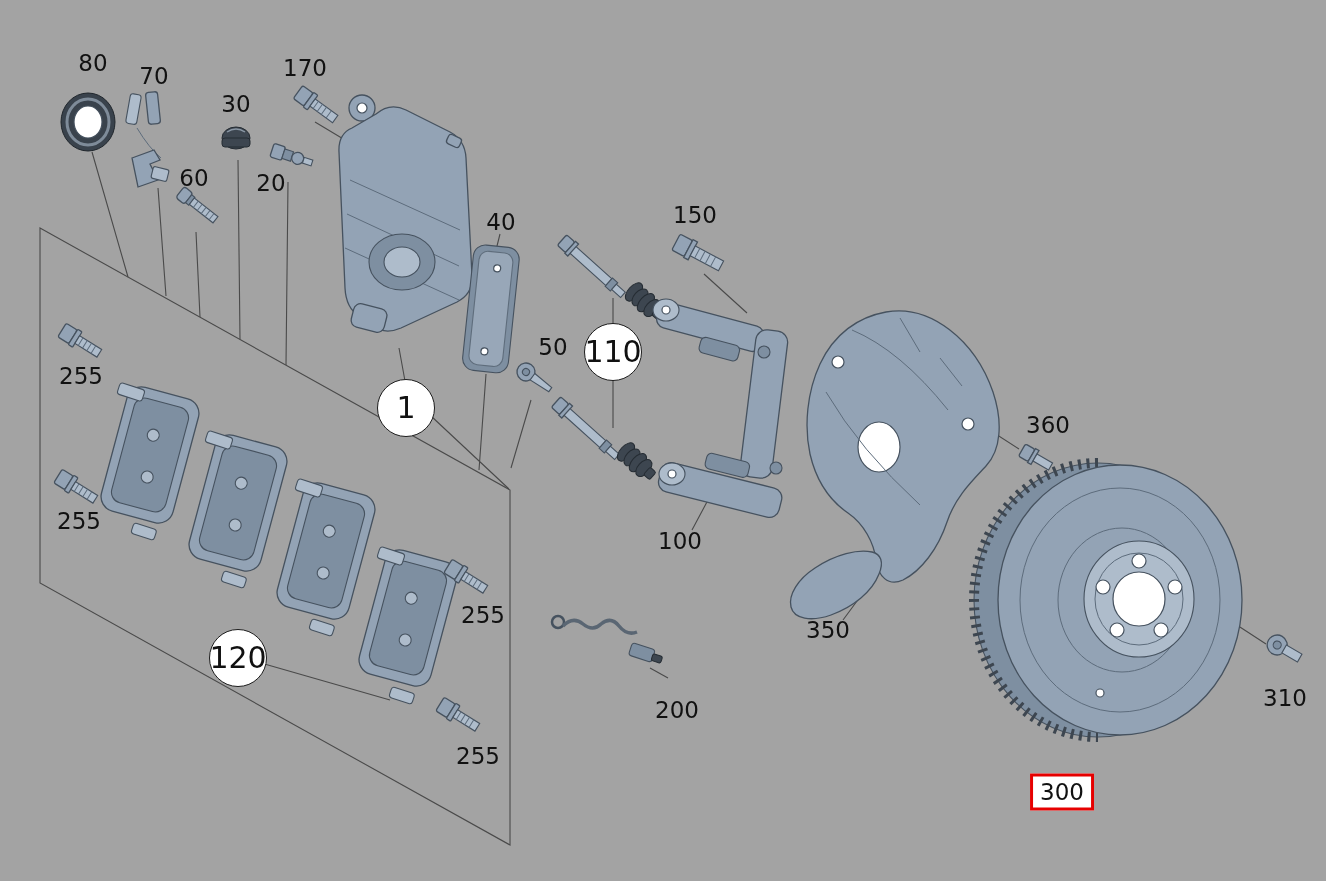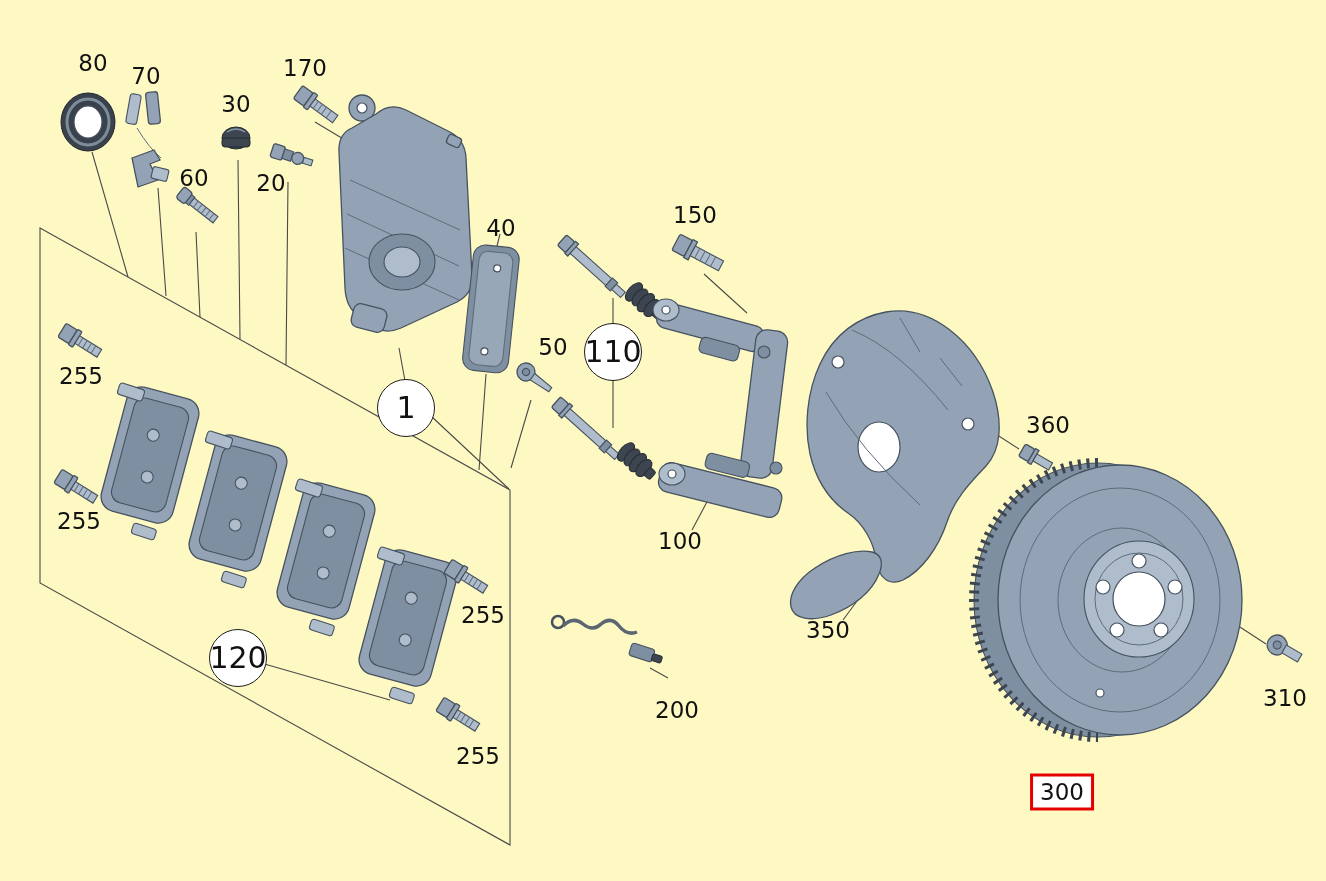--- a/index.html
+++ b/index.html
@@ -1,16 +1,16 @@
 <!DOCTYPE html>
 <html><head>
 <meta charset="utf-8">
 <style>
   html,body{margin:0;padding:0;background:#fff;}
-  .stage{position:relative;width:1326px;height:881px;background:#fef9c3;overflow:hidden;
+  .stage{position:relative;width:1326px;height:881px;background:#a3a3a3;overflow:hidden;
          font-family:"DejaVu Sans","Liberation Sans",sans-serif;}
   .stage svg{position:absolute;left:0;top:0;}
   .label{position:absolute;transform:translate(-50%,-50%);font-size:23px;color:#111;
          white-space:nowrap;line-height:1;z-index:5;}
   .label.circled{width:56px;height:56px;border:1.5px solid #1d1d1d;border-radius:50%;
          display:flex;align-items:center;justify-content:center;background:#fff;font-size:30px;}
   .label.boxed{border:3px solid #e60000;background:#fff;padding:4px 7px;}
   
   .pf{fill:#93a3b5;stroke:#46525f;stroke-width:1.3;}
   .pl{fill:#aebccb;stroke:#46525f;stroke-width:1.1;}
@@ -270,26 +270,26 @@
 
     <g transform="translate(1272,642) rotate(30)">
       <circle cx="6" cy="0" r="10" class="pf"></circle>
       <circle cx="6" cy="0" r="4" class="pm"></circle>
       <rect x="14" y="-4.5" width="18" height="9" class="pl"></rect>
     </g>
 
   </svg>
 
   <div class="label" style="left:93px;top:63px;">80</div>
-  <div class="label" style="left:146px;top:76px;">70</div>
+  <div class="label" style="left:154px;top:76px;">70</div>
   <div class="label" style="left:305px;top:68px;">170</div>
   <div class="label" style="left:236px;top:104px;">30</div>
   <div class="label" style="left:194px;top:178px;">60</div>
   <div class="label" style="left:271px;top:183px;">20</div>
-  <div class="label" style="left:501px;top:228px;">40</div>
+  <div class="label" style="left:501px;top:222px;">40</div>
   <div class="label circled" style="left:406px;top:408px;">1</div>
   <div class="label" style="left:553px;top:347px;">50</div>
   <div class="label circled" style="left:613px;top:352px;">110</div>
   <div class="label" style="left:659px;top:215px;margin-left:36px;">150</div>
   <div class="label" style="left:680px;top:541px;">100</div>
   <div class="label" style="left:81px;top:376px;">255</div>
   <div class="label" style="left:79px;top:521px;">255</div>
   <div class="label" style="left:483px;top:615px;">255</div>
   <div class="label" style="left:478px;top:756px;">255</div>
   <div class="label circled" style="left:238px;top:658px;">120</div>

